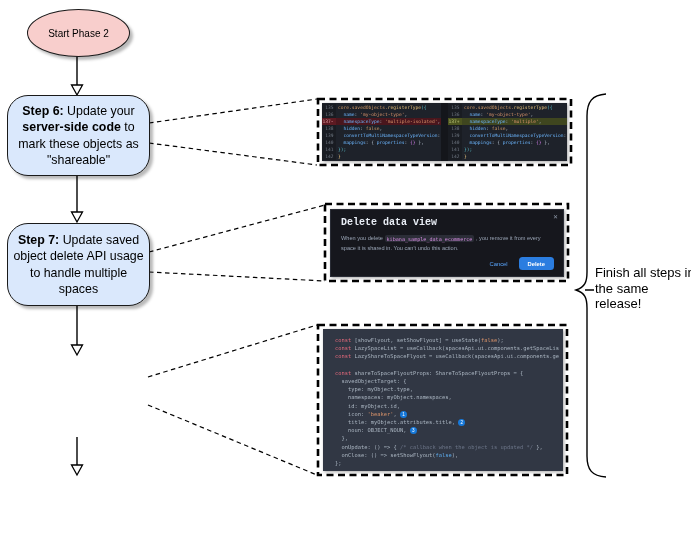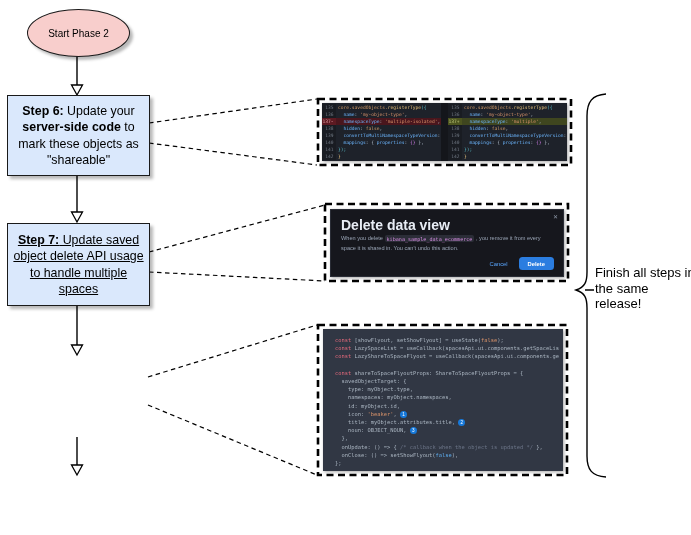--- a/index.html
+++ b/index.html
@@ -6,27 +6,27 @@
   .canvas{position:relative;width:691px;height:535px;background:#fff;overflow:hidden;
           font-family:"Liberation Sans", sans-serif;}
   svg.overlay{position:absolute;left:0;top:0;z-index:1;}
 
   
   .node{position:absolute;z-index:2;display:flex;align-items:center;justify-content:center;
         text-align:center;color:#000;box-shadow:3px 3px 3px rgba(0,0,0,0.28);}
   .oval{background:var(--terminator-fill);border:1.6px solid var(--terminator-border);
         border-radius:50%;font-size:10px;}
   .stepbox{background:var(--process-fill);border:1.6px solid var(--process-border);
-        border-radius:0;font-size:12.4px;line-height:16.4px;}
+        border-radius:21px;font-size:12.4px;line-height:16.4px;}
   .steptext{margin:0;padding:0 3px;width:100%;}
 
   #start{left:27px;top:9px;width:101px;height:46px;}
   #finish{left:25px;top:476px;width:103px;height:46px;}
   #step6{left:7px;top:95px;width:141px;height:79px;}
-  #step7{left:7px;top:223px;width:141px;height:81px;text-decoration:underline;}
+  #step7{left:7px;top:223px;width:141px;height:81px;}
   #step8{left:7px;top:356px;width:141px;height:81px;}
 
   
   .solidline{stroke:var(--connector);stroke-width:1.4;fill:none;}
   .arrowhead{fill:#ffffff;stroke:var(--connector);stroke-width:1.3;}
   .fanline{stroke:var(--connector);stroke-width:1.2;fill:none;stroke-dasharray:4.5 3.5;}
   .framerect{stroke:var(--connector);stroke-width:2.6;fill:none;stroke-dasharray:7 4.5;}
   .brace{stroke:var(--connector);stroke-width:1.4;fill:none;}
 
   .note{position:absolute;left:595px;top:265px;width:100px;font-size:13px;
@@ -54,21 +54,21 @@
   .t-f{color:#e5c07b;} .t-b{color:#56b6c2;} .t-m2{color:#c678dd;} .t-kw{color:#e0687a;}
   .t-cm{color:#6b7487;} .t-b2{color:#5ca9ea;}
   .t-bdg{display:inline-flex;width:7px;height:7px;border-radius:4px;
         background:var(--badge-blue);color:#fff;font-size:4.6px;line-height:7px;
         align-items:center;justify-content:center;font-family:"Liberation Sans",sans-serif;
         vertical-align:middle;}
 
   
   #shot-modal{left:330px;top:209px;width:234px;height:68px;background:var(--modal-bg);
         border:0.5px solid #2a2d36;box-sizing:border-box;}
-  .m-title{position:absolute;left:10px;top:7px;font-size:14px;font-weight:bold;color:#e8edf5;}
+  .m-title{position:absolute;left:10px;top:7px;font-size:10px;font-weight:bold;color:#e8edf5;font-family:Liberation Mono, monospace;}
   .m-close{position:absolute;right:5px;top:3px;font-size:6px;color:#8e98a8;}
   .m-body{position:absolute;left:10px;top:24px;width:216px;margin:0;font-size:5.6px;
         line-height:9.5px;color:#9aa5b6;}
   .chip{font-family:"DejaVu Sans Mono", monospace;font-size:5.1px;color:var(--code-chip-pink);
         background:#2b2d37;border-radius:2px;padding:0.5px 2px;}
   .m-footer{position:absolute;right:9px;bottom:6px;display:flex;align-items:center;}
   .m-cancel{color:var(--link-blue);font-size:5.8px;margin-right:11px;}
   .m-delete{background:var(--primary-button);color:#fff;font-size:5.8px;font-weight:bold;
         padding:3.5px 9px;border-radius:3.5px;}
 

